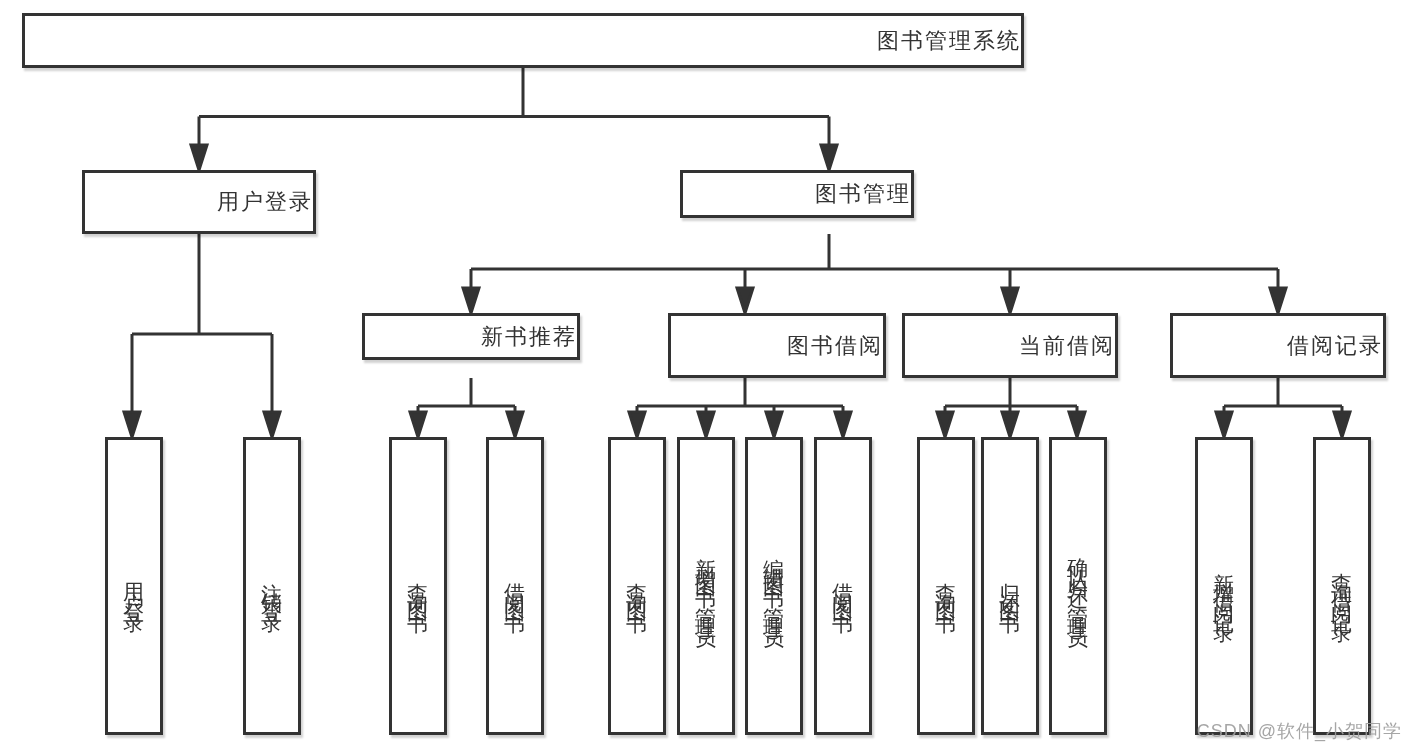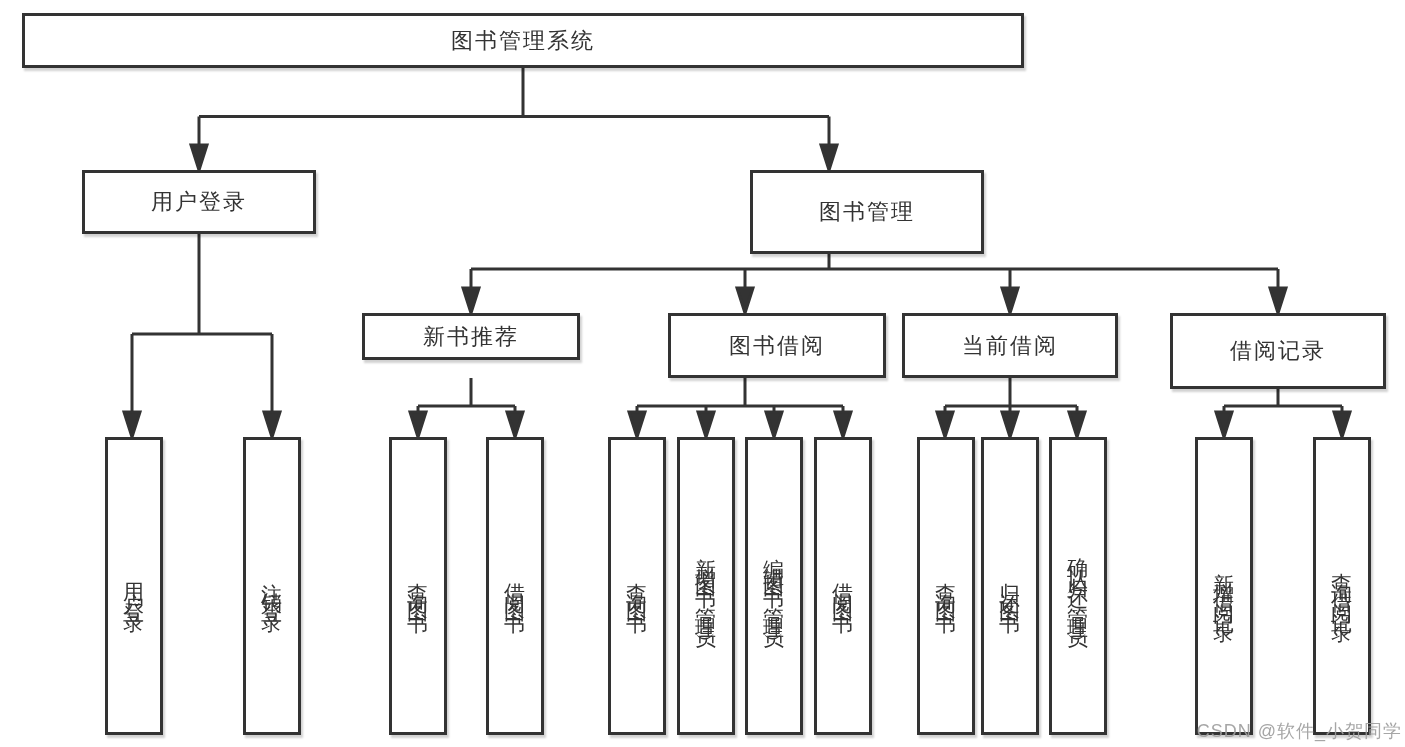--- a/index.html
+++ b/index.html
@@ -24,39 +24,39 @@
     box-sizing: border-box;
     background: #ffffff;
     border: 3px solid #333333;
     display: flex;
     align-items: center;
     justify-content: center;
     color: #333333;
     box-shadow: 2px 3px 2px rgba(0,0,0,0.18);
     z-index: 1;
   }
-  .hnode { font-size: 22px; letter-spacing: 2px; }
+  .hnode { font-size: 22px; letter-spacing: 2px; justify-content: flex-end; }
   .vnode { width: 58px; top: 437px; height: 298px; }
   .vlabel {
     writing-mode: vertical-rl;
     text-orientation: mixed;
     font-size: 21px;
     line-height: 1;
     letter-spacing: 10px;
     color: #333333;
     white-space: nowrap;
   }
   
   #n-root  { left: 22px;  top: 13px;  width: 1002px; height: 55px; }
   #n-login { left: 82px;  top: 170px; width: 234px;  height: 64px; }
-  #n-mgmt  { left: 750px; top: 170px; width: 234px;  height: 84px; }
+  #n-mgmt  { left: 680px; top: 170px; width: 234px;  height: 48px; }
   #n-rec   { left: 362px;  top: 313px; width: 218px; height: 47px; }
   #n-borrow{ left: 668px;  top: 313px; width: 218px; height: 65px; }
   #n-cur   { left: 902px;  top: 313px; width: 216px; height: 65px; font-family: Liberation Serif, serif; }
-  #n-hist  { left: 1170px; top: 313px; width: 216px; height: 76px; }
+  #n-hist  { left: 1170px; top: 313px; width: 216px; height: 65px; }
   #leaf-1  { left: 105px; }
   #leaf-2  { left: 243px; }
   #leaf-3  { left: 389px; }
   #leaf-4  { left: 486px; }
   #leaf-5  { left: 608px; }
   #leaf-6  { left: 677px; }
   #leaf-7  { left: 745px; }
   #leaf-8  { left: 814px; }
   #leaf-9  { left: 917px; }
   #leaf-10 { left: 981px; }

